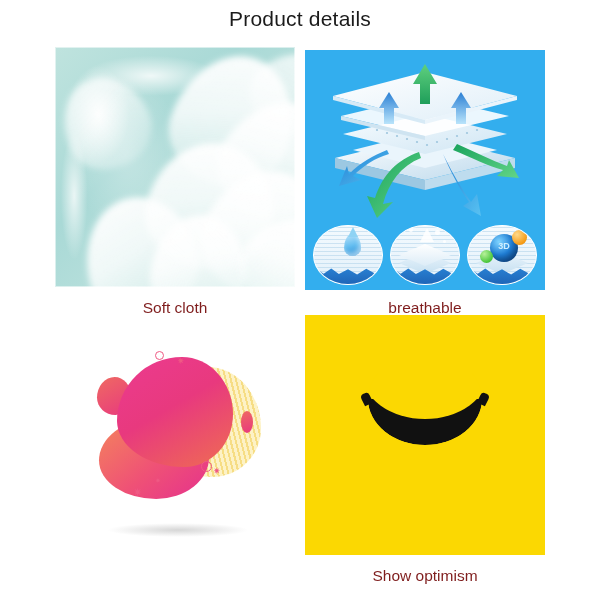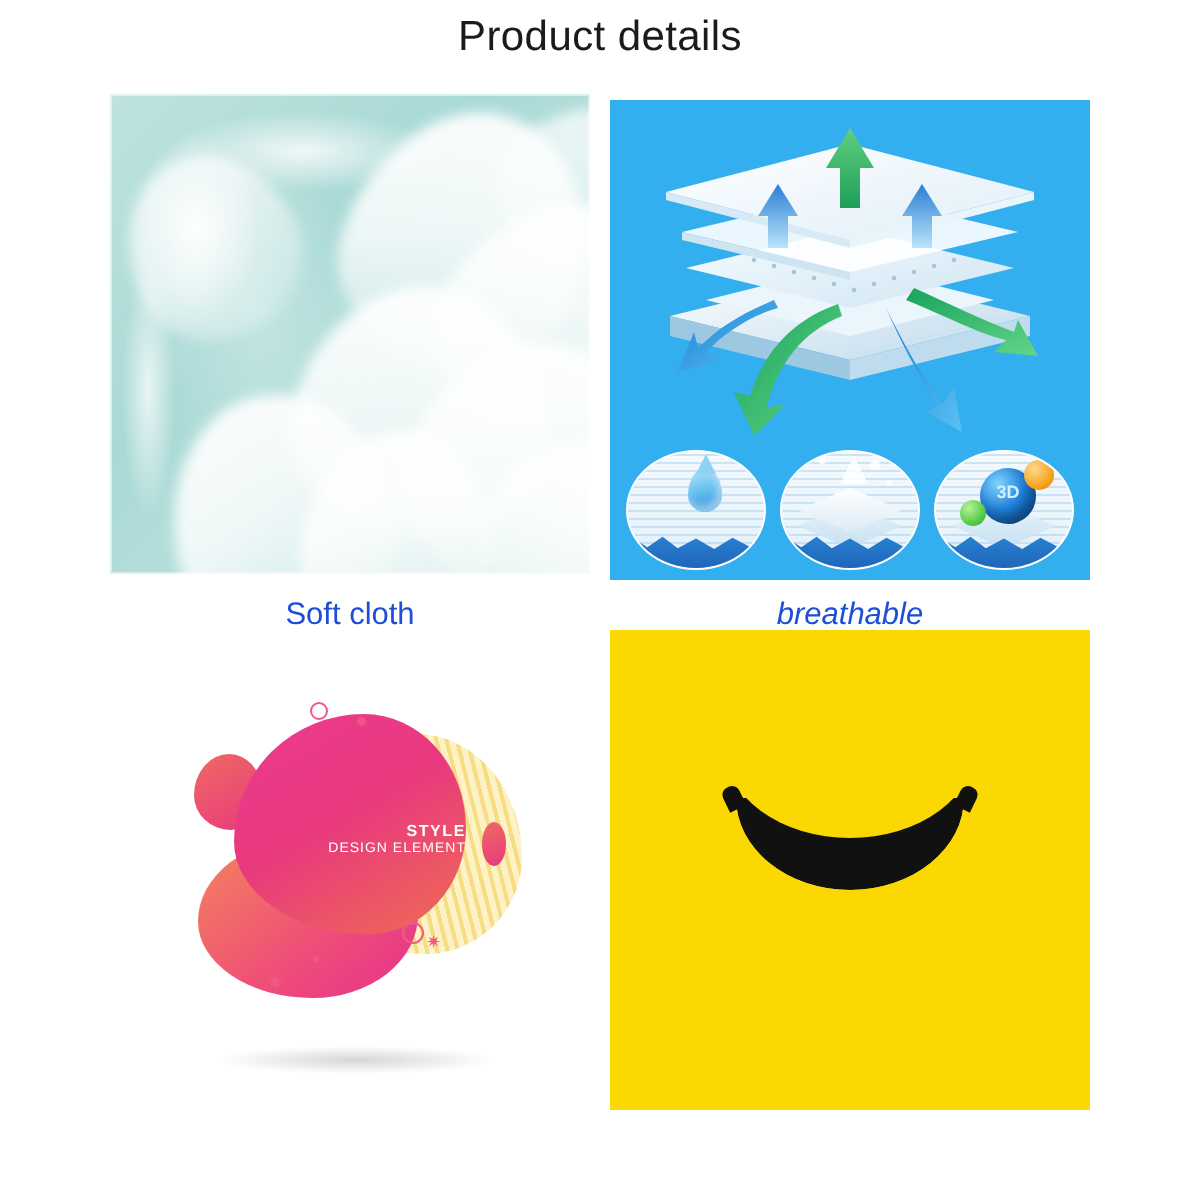--- a/index.html
+++ b/index.html
@@ -51,25 +51,25 @@
 
   .tile {
     position: relative;
     width: 240px;
     height: 240px;
     overflow: hidden;
   }
   .caption {
     text-align: center;
     font-size: 15.5px;
-    color: #1d4ed8;
+    color: #7f1d1d;
     margin-top: 12px;
     font-weight: 400;
   }
-  .cell-1 .caption { margin-top: 9px; font-style: italic; }
+  .cell-1 .caption { margin-top: 9px; }
 
   
   .tile-feather {
     background:
       radial-gradient(closest-side at 18% 28%, rgba(255,255,255,.95), rgba(255,255,255,0) 72%),
       radial-gradient(closest-side at 40% 12%, rgba(255,255,255,.8), rgba(255,255,255,0) 70%),
       radial-gradient(closest-side at 8% 62%, rgba(255,255,255,.75), rgba(255,255,255,0) 70%),
       linear-gradient(135deg, #bfe3de 0%, #a9d9d6 38%, #bde2de 70%, #d7eeea 100%);
     box-shadow: inset 0 0 0 1px rgba(255,255,255,.55);
   }
@@ -381,33 +381,30 @@
         <div class="blob-low"></div>
         <div class="blob-dot1"></div>
         <div class="blob-main"></div>
         <div class="blob-dot2"></div>
         <div class="deco d1"></div>
         <div class="deco d2"></div>
         <div class="star s1">✷</div>
         <div class="star s2">✷</div>
         <div class="star s3">✷</div>
         <div class="star s4">✷</div>
-        <div class="blob-text">
-          <div class="t1">STYLE</div>
-          <div class="t2">DESIGN ELEMENT</div>
-        </div>
       </div>
     </div>
 
     <div class="cell cell-3">
       <div class="tile tile-smile">
         <div class="smile-wrap">
           <div class="smile-curve">
             <div class="smile-mouth"></div>
             <div class="tick tick-l"></div>
             <div class="tick tick-r"></div>
           </div>
         </div>
       </div>
+      <div class="caption">Show optimism</div>
     </div>
 
   </div>
 </div>
 
 </body></html>

